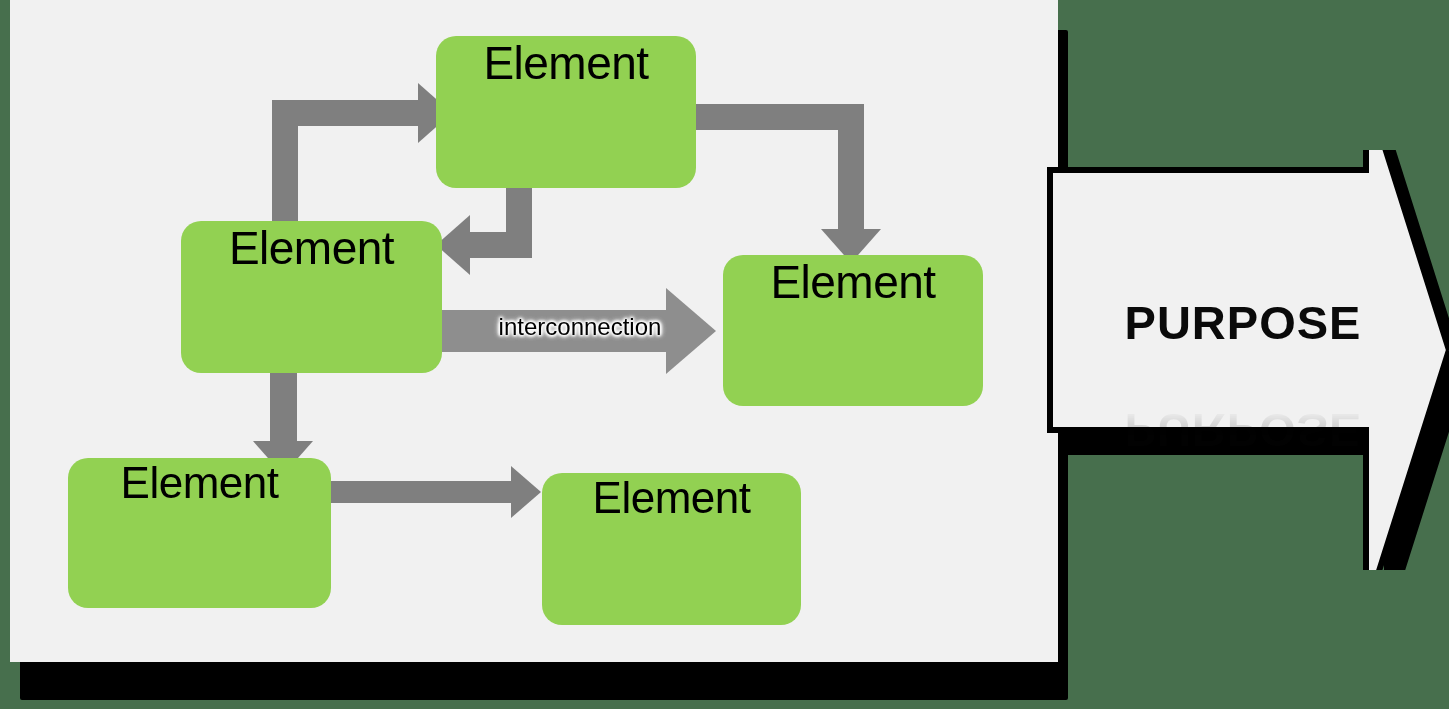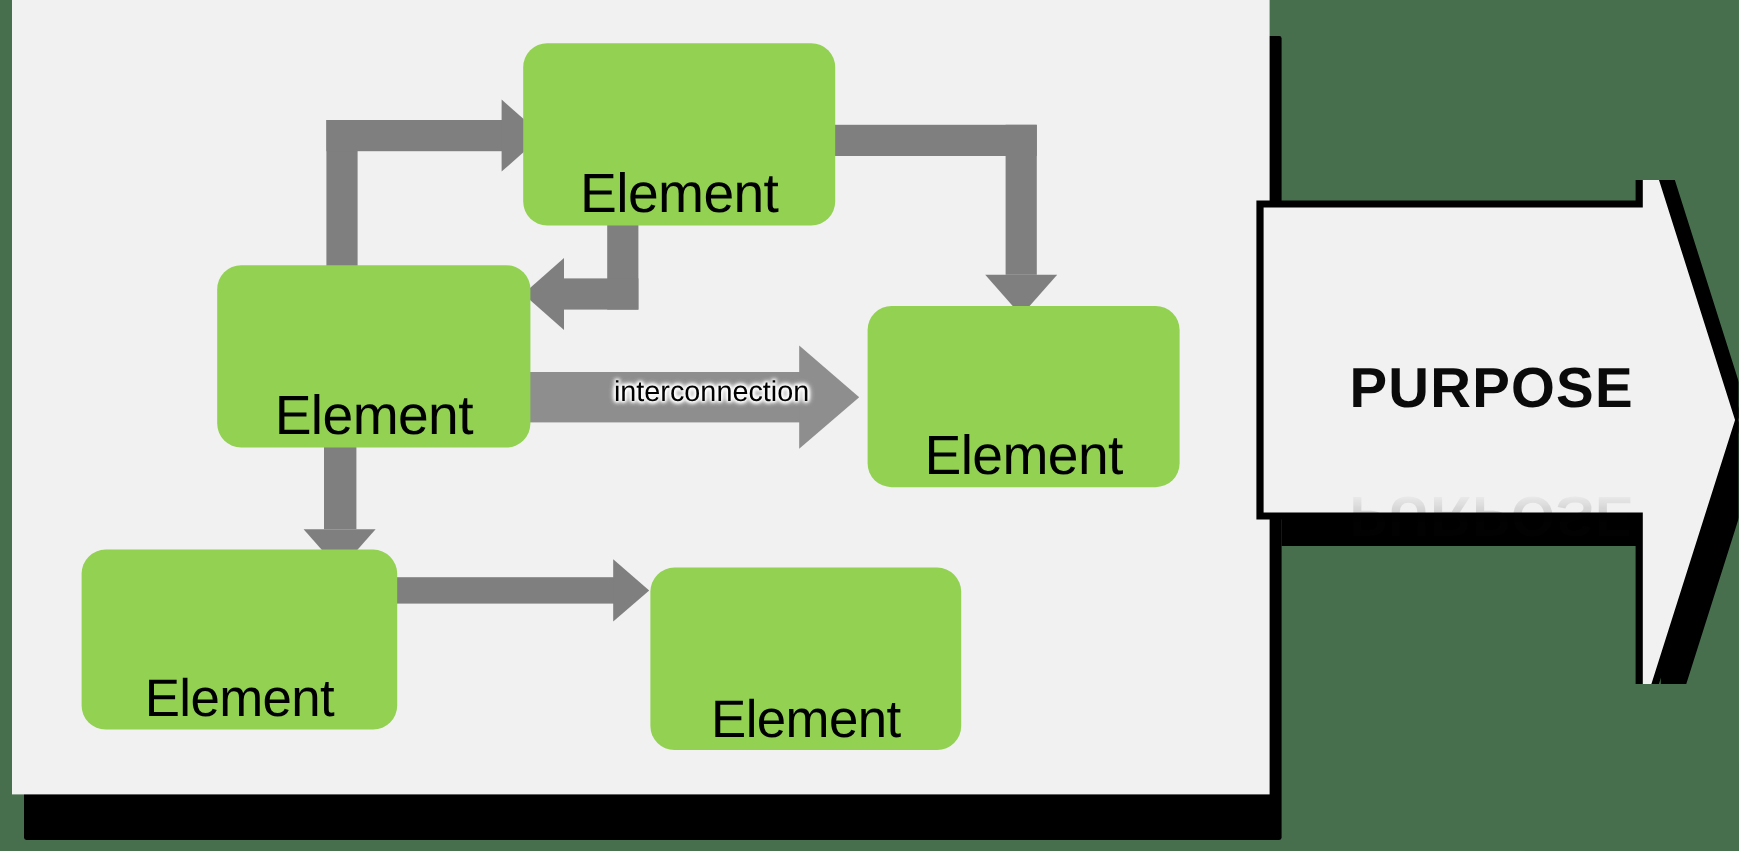--- a/index.html
+++ b/index.html
@@ -35,21 +35,21 @@
     height: 662px;
     background: #F1F1F1;
   }
 
   
   .element-box {
     position: absolute;
     background: #92D152;
     border-radius: 20px;
     display: flex;
-    align-items: flex-end;
+    align-items: flex-start;
     justify-content: center;
     color: #000000;
     font-family: "Liberation Sans", sans-serif;
     font-weight: 400;
     letter-spacing: -0.5px;
     z-index: 6;
   }
 
   #el-top    { left: 436px; top: 36px;  width: 260px; height: 152px; font-size: 46px; }
   #el-mid    { left: 181px; top: 221px; width: 261px; height: 152px; font-size: 46px; }
@@ -111,21 +111,21 @@
           border-left: 30px solid #7F7F7F; }
 
   
   #c6-h { left: 440px; top: 310px; width: 230px; height: 42px; background: #8E8E8E; }
   #c6-a { left: 666px; top: 288px;
           border-top: 43px solid transparent;
           border-bottom: 43px solid transparent;
           border-left: 50px solid #8E8E8E; }
   #c6-label {
     position: absolute;
-    left: 473px;
+    left: 460px;
     top: 313px;
     width: 240px;
     text-align: center;
     font-size: 24px;
     color: #000000;
     font-family: "Liberation Sans", sans-serif;
     z-index: 5;
     text-shadow:
        0 0 4px #ffffff,  0 0 4px #ffffff,
        0 0 6px #ffffff,  0 0 6px #ffffff,

